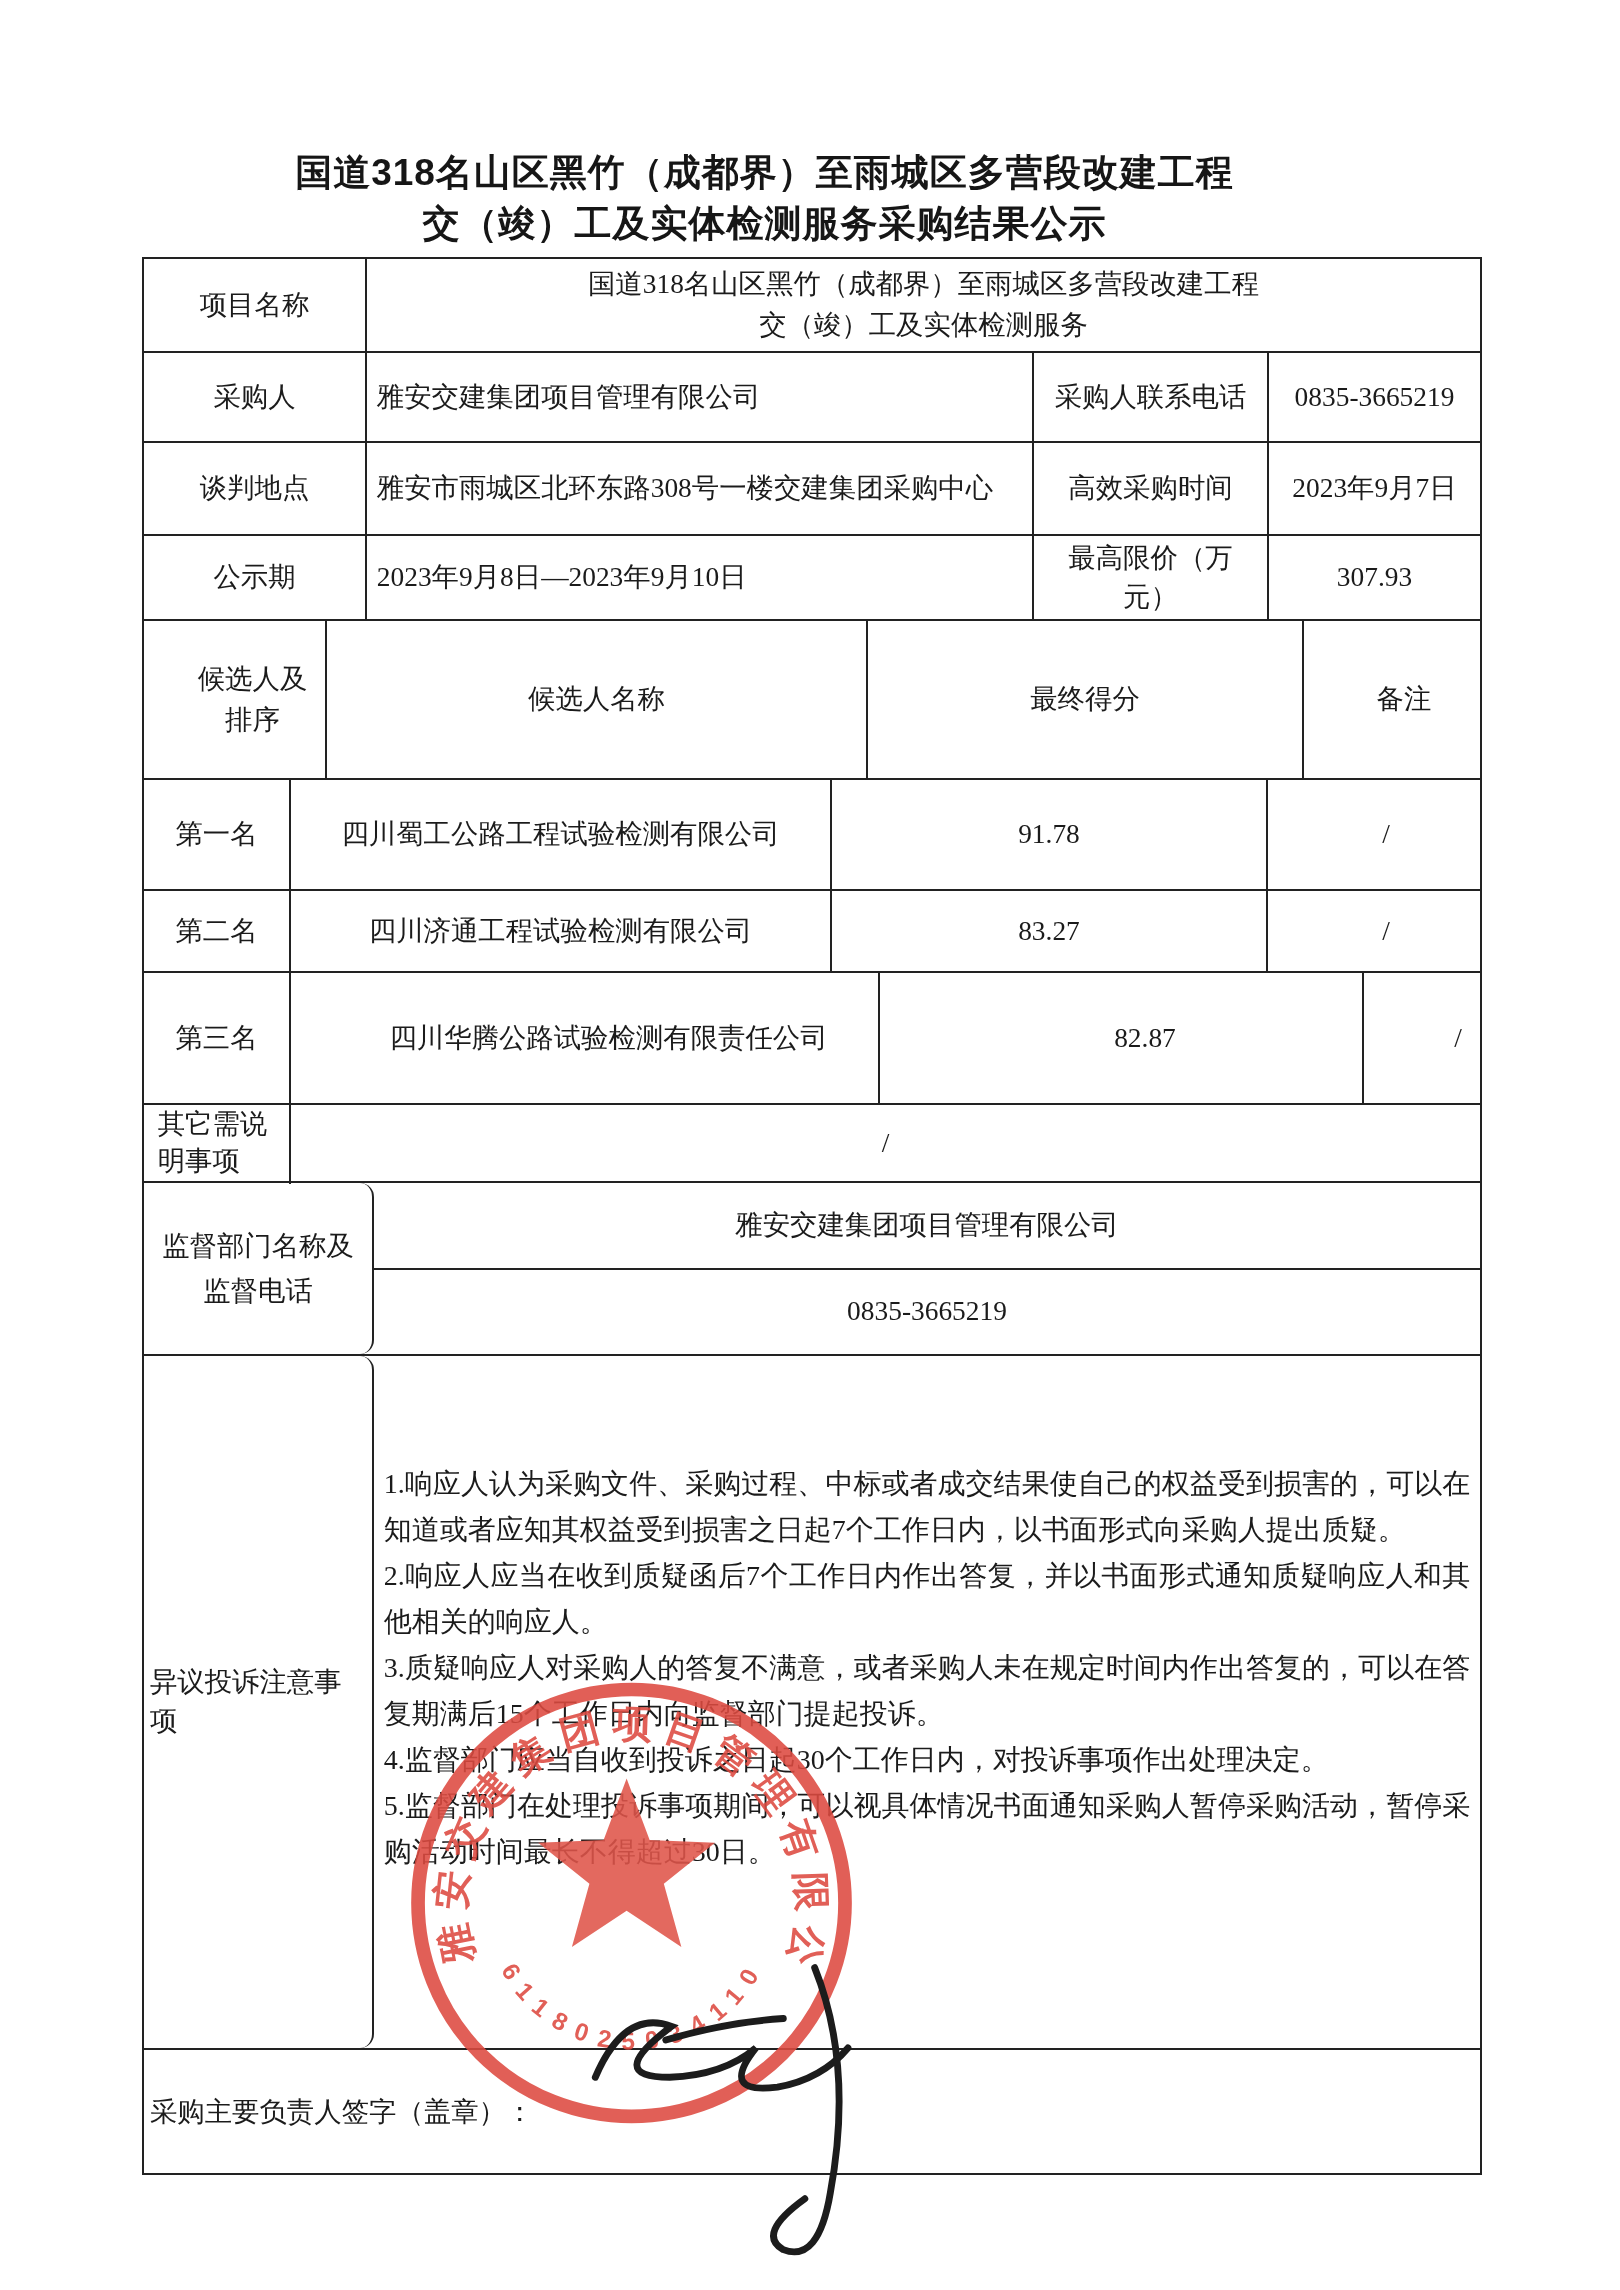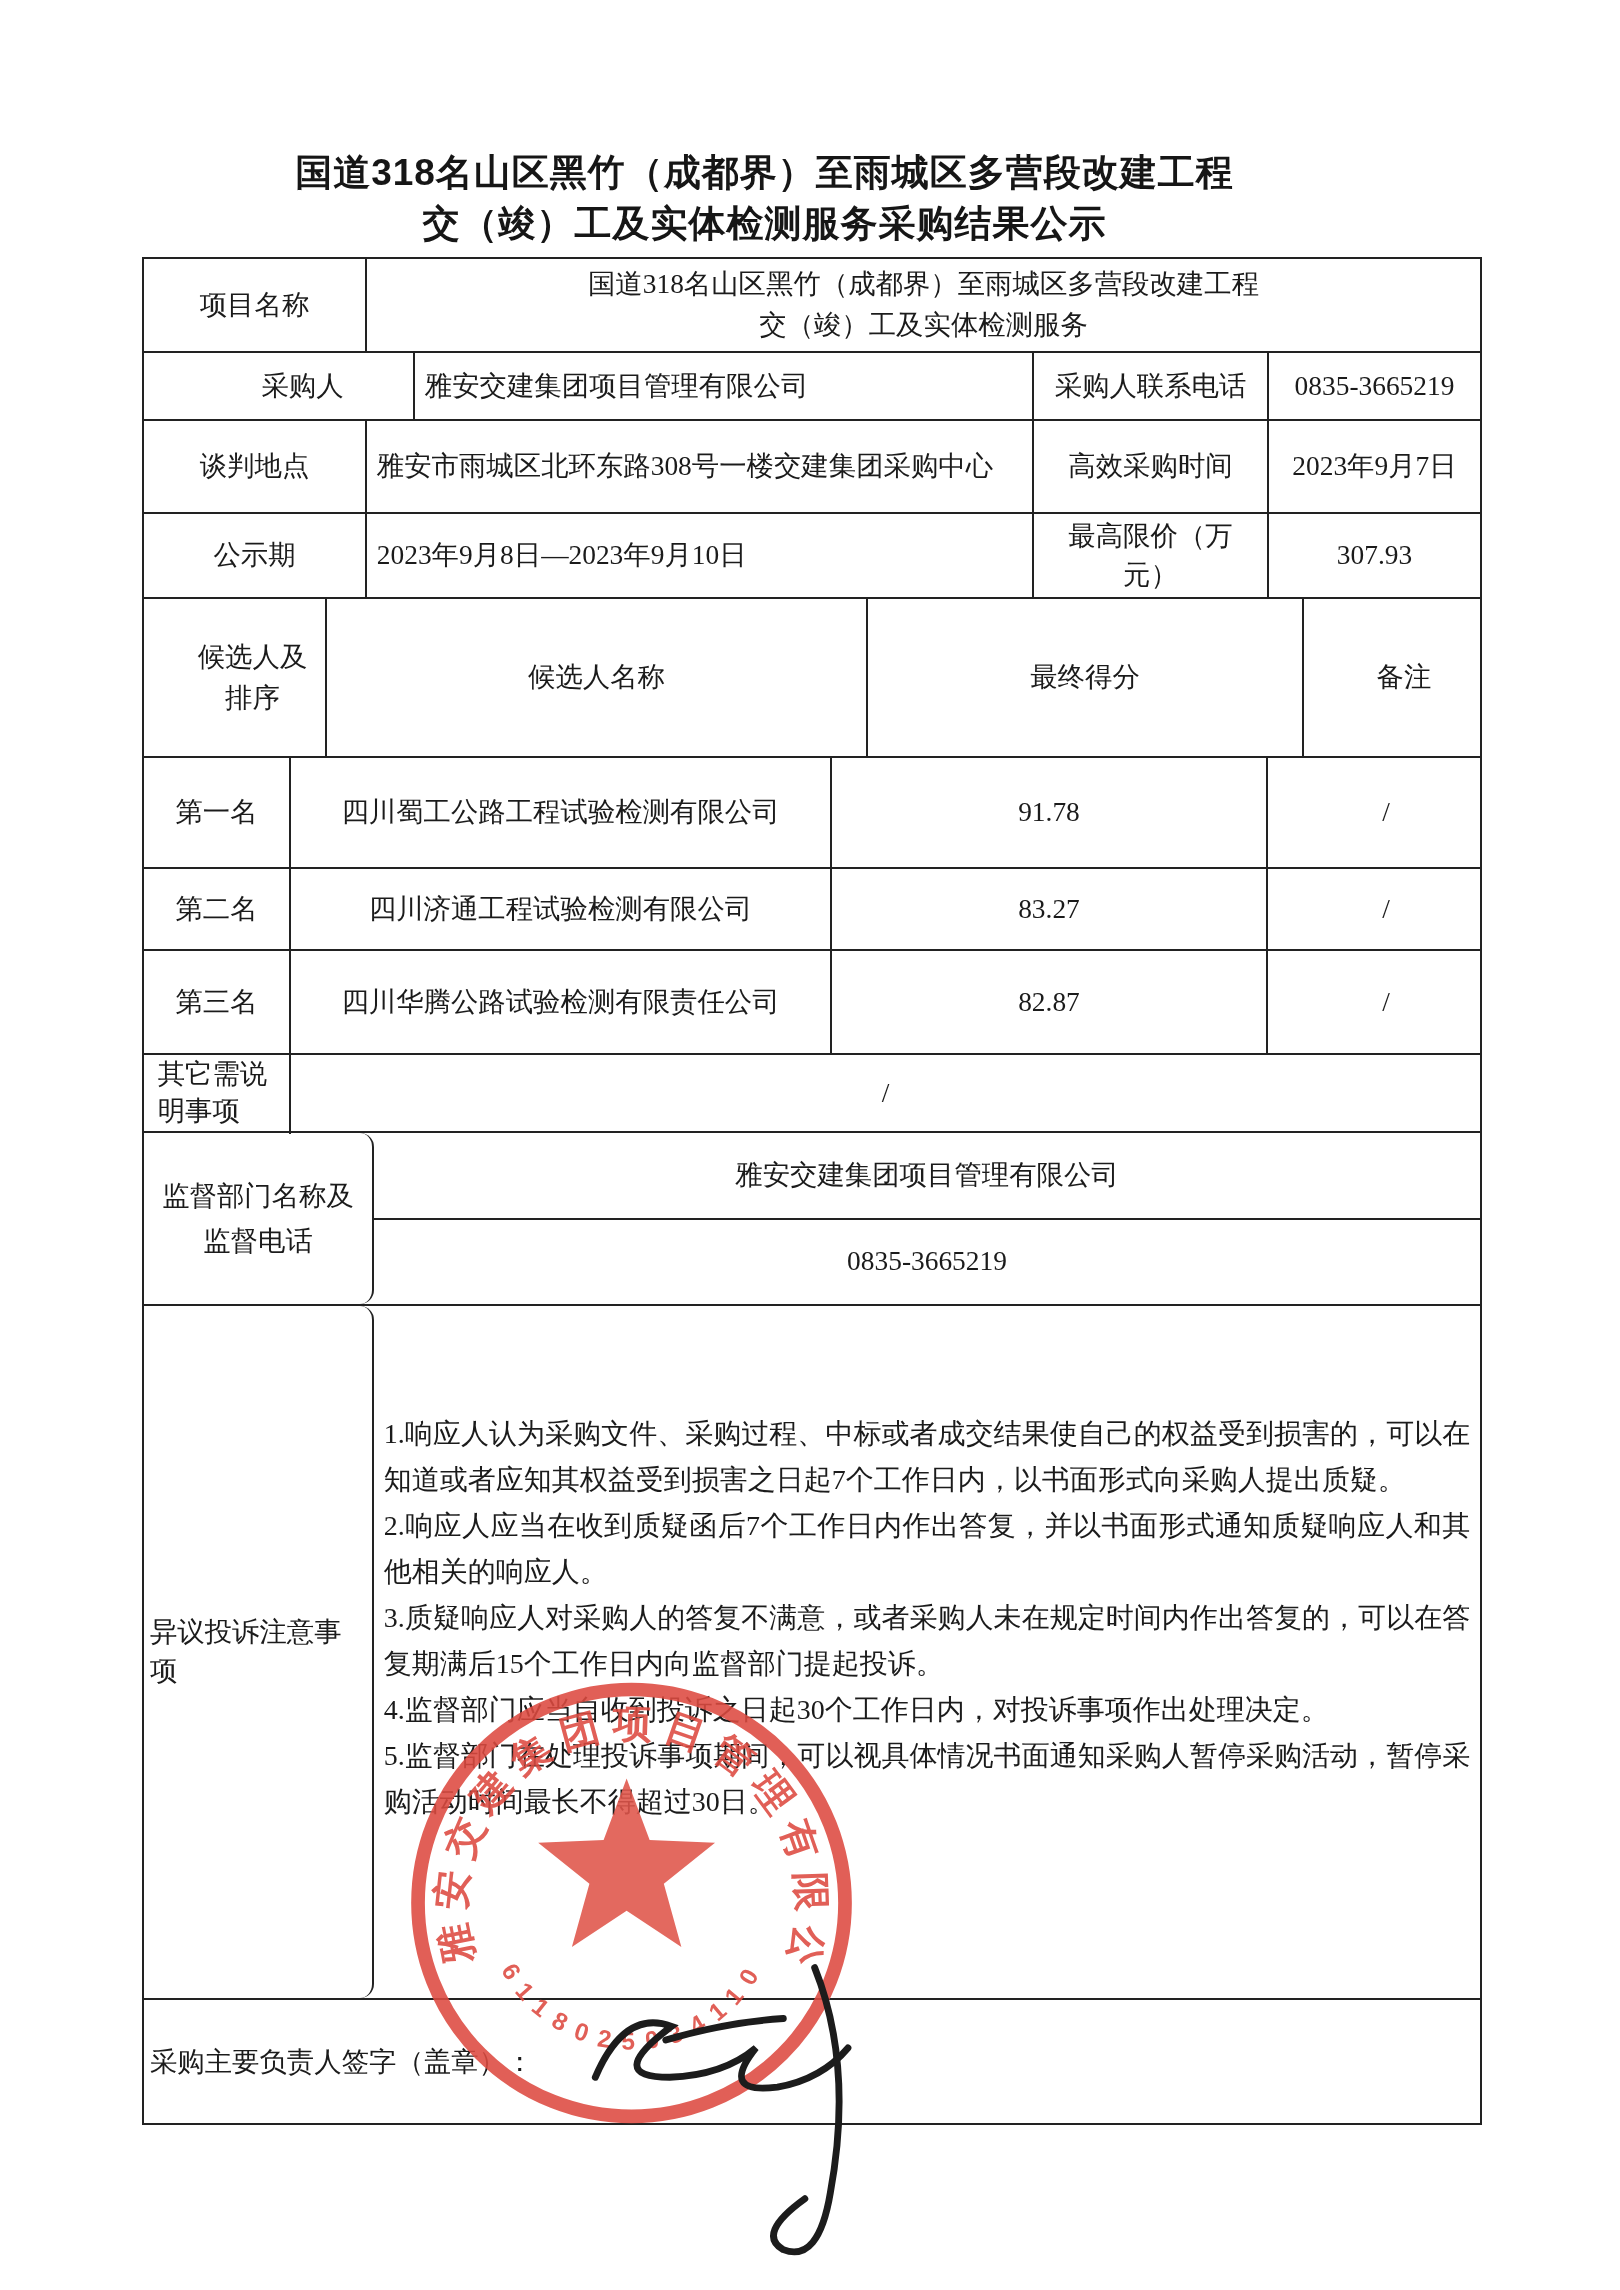--- a/index.html
+++ b/index.html
@@ -34,27 +34,27 @@
   .c-l2     { width:235px; }
   .c-v2     { width:211px; }
   .k-rank   { width:147px; }
   .k-name   { width:541px; }
   .k-score  { width:436px; }
   .k-remark { flex:1;margin-left:24px; }
   .w-label  { width:230px;border-radius:14px; }
 
   
   .r-project   { height:94px; }
-  .r-purchaser { height:68px;padding-left:48px; }
+  .r-purchaser { height:90px; }
   .r-location  { height:93px;font-family:Liberation Serif, serif; }
   .r-period    { height:85px; }
   .r-candhead  { height:159px;padding-left:36px; }
   .r-cand1     { height:111px; }
   .r-cand2     { height:82px; }
-  .r-cand3     { height:104px; }
+  .r-cand3     { height:132px;gap:48px; }
   .r-other     { height:78px;align-items:center; }
   .r-superv    { height:173px; }
   .r-objection { height:694px; }
   .r-sign      { height:123px; }
 
   .superv-stack { flex:1; display:flex; flex-direction:column; }
   .superv-stack > div {
     flex:1; display:flex; align-items:center; justify-content:center;
     font-size:27.4px;
   }

